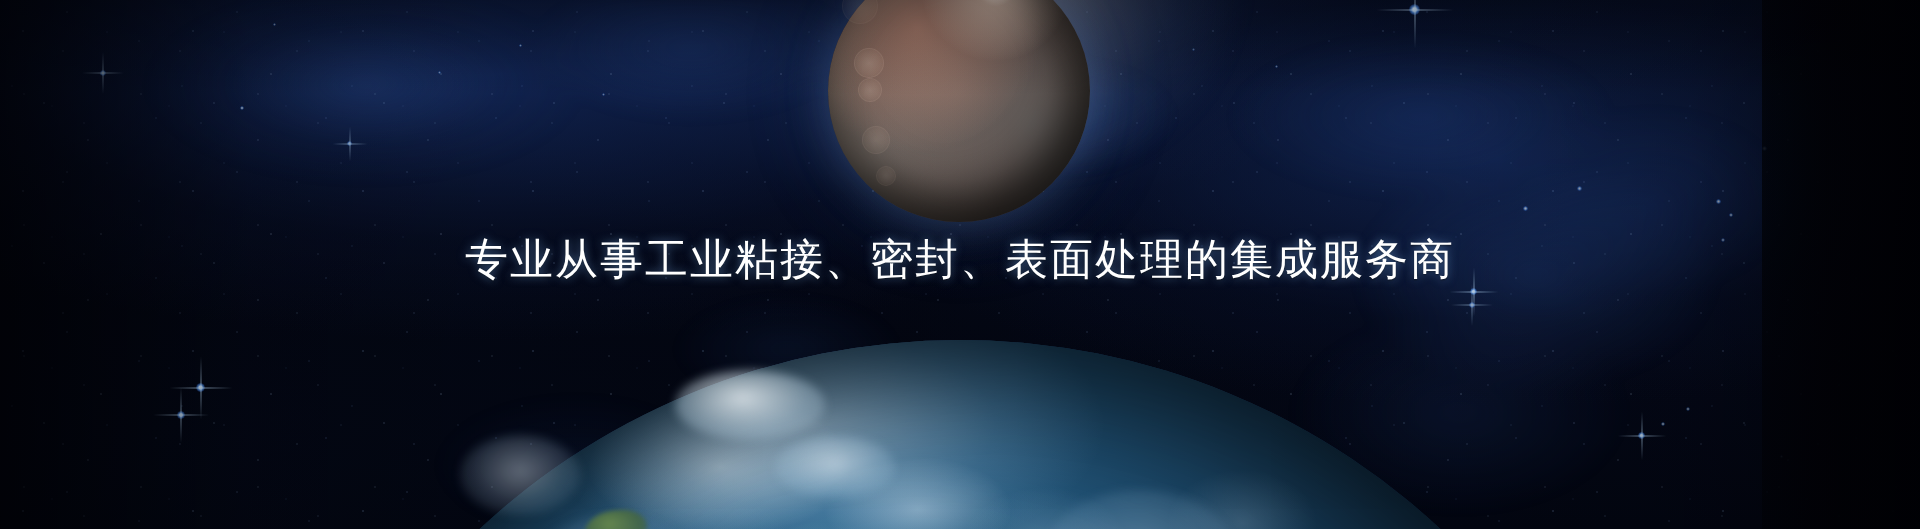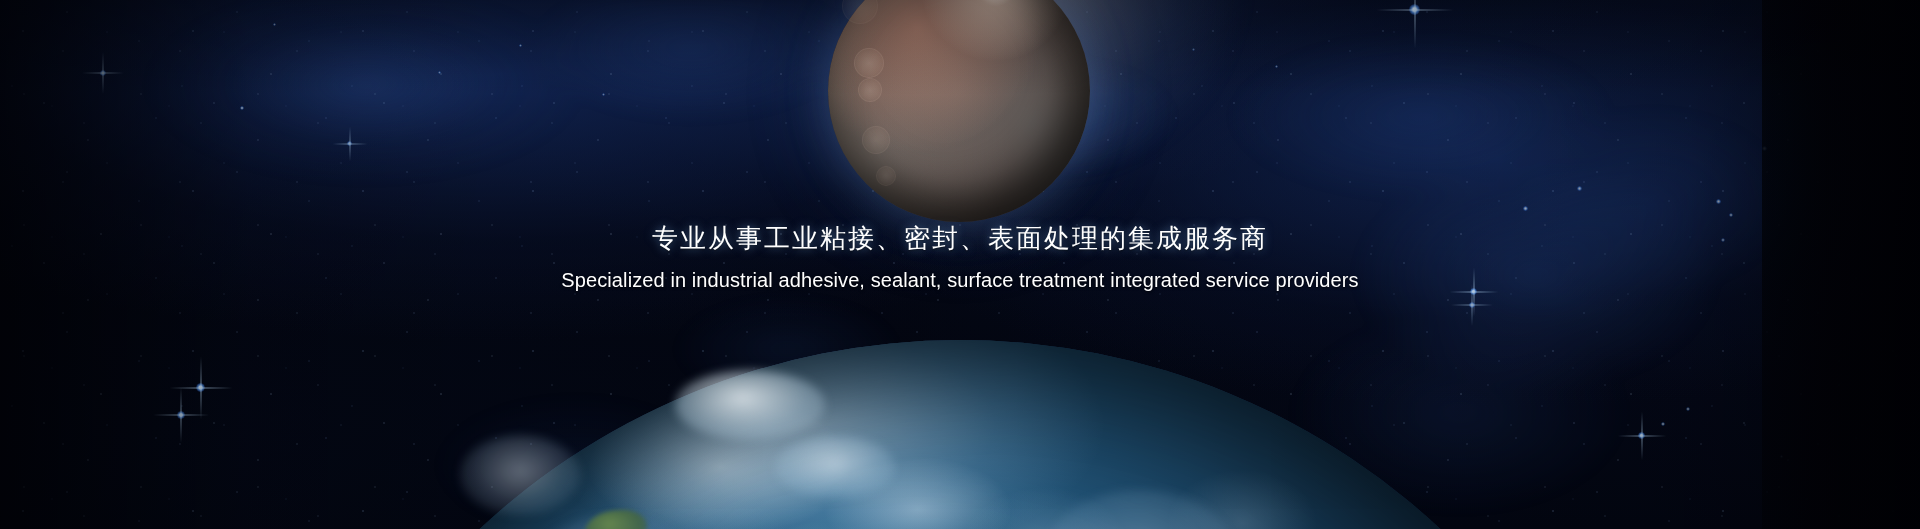--- a/index.html
+++ b/index.html
@@ -212,27 +212,28 @@
 
   
   #headline {
     position: absolute;
     left: 0; right: 0;
     top: 219px;
     text-align: center;
     z-index: 20;
   }
   #title-cn {
-    font-family: Liberation Serif, serif;
-    font-size: 26px;
+    font-family: Liberation Mono, monospace;
+    font-size: 43px;
     line-height: 40px;
     letter-spacing: 2.0px;
     color: #ffffff;
     text-shadow: 0 0 10px rgba(125,180,240,0.55), 0 1px 2px rgba(0,0,0,0.75);
     white-space: nowrap;
+    margin-top: 24px;
   }
   #title-en {
     margin-top: 9px;
     font-family: "Liberation Sans", sans-serif;
     font-size: 20px;
     line-height: 24px;
     font-weight: 400;
     letter-spacing: 0.1px;
     color: #ffffff;
     text-shadow: 0 1px 3px rgba(0,0,0,0.80);
@@ -297,16 +298,15 @@
     <div class="landmass" style="left:330px;top:170px;width:62px;height:40px;border-radius:60% 40% 55% 45%;"></div>
 
   </div>
 
   <div id="right-seam"></div>
 
   <div id="vignette"></div>
 
   <div id="headline">
     <div id="title-cn">专业从事工业粘接、密封、表面处理的集成服务商</div>
-    <div id="title-en">Specialized in industrial adhesive, sealant, surface treatment integrated service providers</div>
   </div>
 
 </div>
 
 </body></html>

